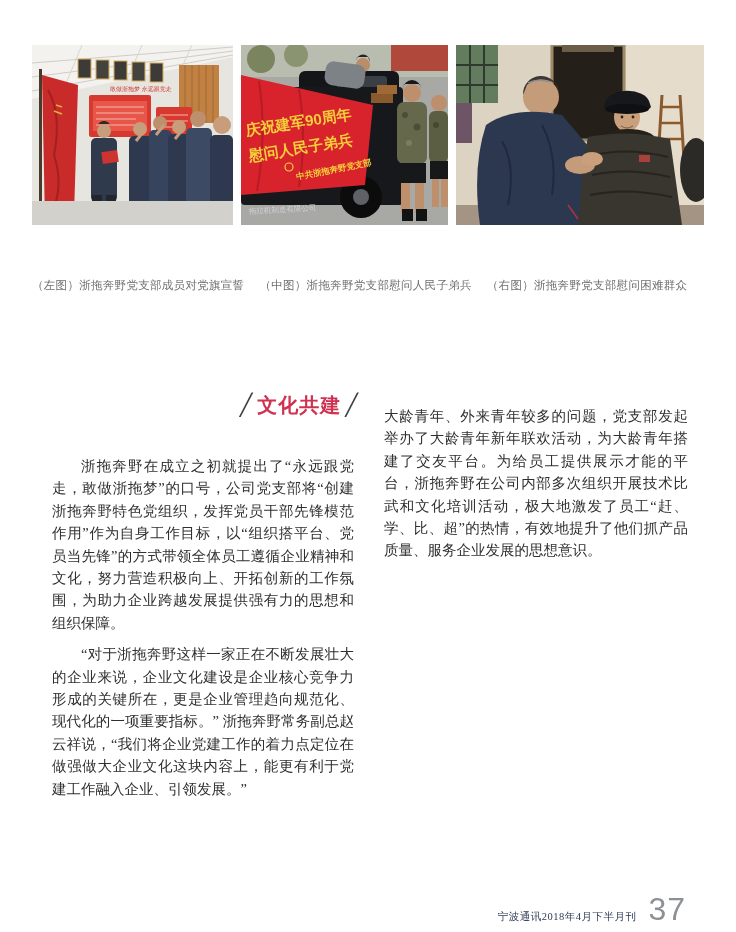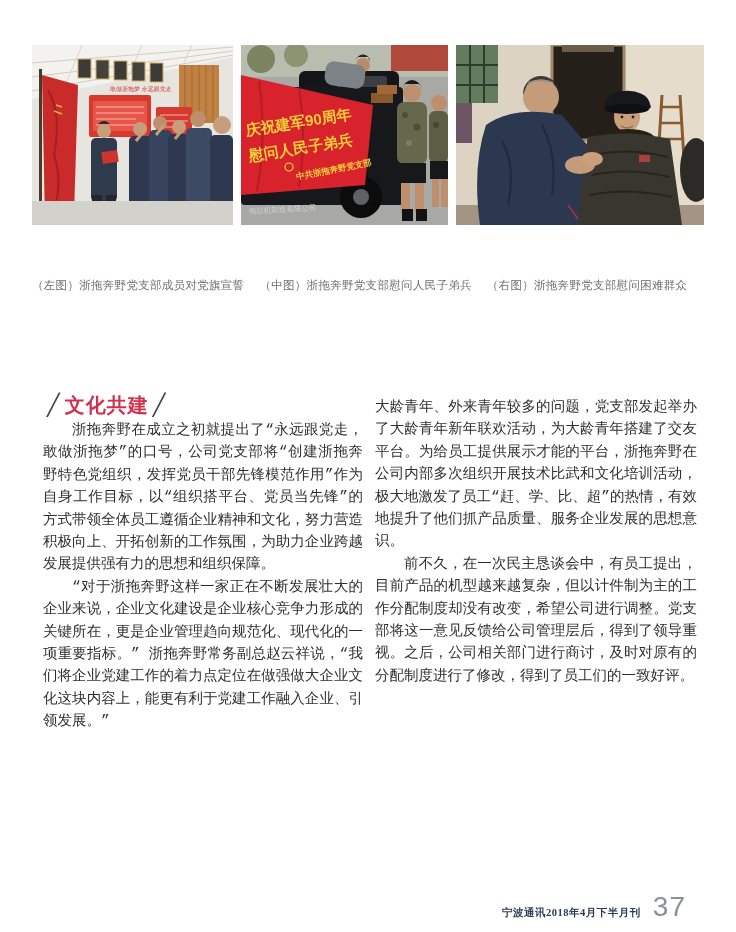--- a/index.html
+++ b/index.html
@@ -19,44 +19,44 @@
   
   .caption-row{
     position:absolute;left:32px;top:234px;width:680px;
     font-size:11.5px;color:#6e6e6e;letter-spacing:.3px;white-space:nowrap;margin-top:44px;
   }
   .caption-row span{margin-right:15px;}
   
   .col{position:absolute;top:392px;}
   .col-left{left:43px;width:320px;}
   .col-right{left:375px;width:322px;padding-top:4px;}
-  .section-head{text-align:left;font-family:Liberation Mono, monospace;}
+  .section-head{text-align:right;margin-bottom:36px;font-family:Liberation Mono, monospace;}
   .tag-line{font-size:20px;font-weight:bold;letter-spacing:1px;}
   .tag-line .slash{color:#3f3f44;font-weight:normal;padding:0 4px;font-size:21px;}
   .tag-line .tag{color:#cf3150;}
   .subtitle{margin-top:9px;font-size:15px;font-weight:bold;color:#4c4c4e;letter-spacing:1px;}
   .para{
-    margin:0;text-align:justify;
-    font-family:Liberation Mono, monospace;
+    margin:9px;text-align:justify;
+    font-family:Liberation Serif, serif;
     font-size:14.5px;line-height:22.4px;color:#2f2f2f;
   }
   .indent{text-indent:2em;}
   
   .footer{
     position:absolute;top:891px;right:50px;
     display:flex;align-items:baseline;
   }
   .journal{
     font-family:"Liberation Serif","DejaVu Serif",serif;
-    font-size:10.5px;font-weight:bold;color:#2c3a55;letter-spacing:.5px;
+    font-size:10.5px;font-weight:normal;color:#2c3a55;letter-spacing:.5px;
   }
   .pagenum{
     margin-left:12px;
     font-family:"Liberation Sans","DejaVu Sans",sans-serif;
-    font-size:28px;color:#8d9095;font-weight:400;letter-spacing:1px;
+    font-size:32px;color:#8d9095;font-weight:400;letter-spacing:1px;
   }
 </style>
 </head>
 <body>
 
 <div class="page">
 
   <div class="photo-row">
 
     <svg class="photo photo1" viewBox="0 0 201 180">
@@ -222,21 +222,20 @@
       <div class="tag-line">
         <span class="slash">╱</span><span class="tag">文化共建</span><span class="slash">╱</span>
       </div>
     </div>
     <p class="para indent">浙拖奔野在成立之初就提出了“永远跟党走，敢做浙拖梦”的口号，公司党支部将“创建浙拖奔野特色党组织，发挥党员干部先锋模范作用”作为自身工作目标，以“组织搭平台、党员当先锋”的方式带领全体员工遵循企业精神和文化，努力营造积极向上、开拓创新的工作氛围，为助力企业跨越发展提供强有力的思想和组织保障。</p>
     <p class="para indent">“对于浙拖奔野这样一家正在不断发展壮大的企业来说，企业文化建设是企业核心竞争力形成的关键所在，更是企业管理趋向规范化、现代化的一项重要指标。” 浙拖奔野常务副总赵云祥说，“我们将企业党建工作的着力点定位在做强做大企业文化这块内容上，能更有利于党建工作融入企业、引领发展。”</p>
   </div>
 
   <div class="col col-right">
     <p class="para">大龄青年、外来青年较多的问题，党支部发起举办了大龄青年新年联欢活动，为大龄青年搭建了交友平台。为给员工提供展示才能的平台，浙拖奔野在公司内部多次组织开展技术比武和文化培训活动，极大地激发了员工“赶、学、比、超”的热情，有效地提升了他们抓产品质量、服务企业发展的思想意识。</p>
-    <p class="para indent">前不久，在一次民主恳谈会中，有员工提出，目前产品的机型越来越复杂，但以计件制为主的工作分配制度却没有改变，希望公司进行调整。党支部将这一意见反馈给公司管理层后，得到了领导重视。之后，公司相关部门进行商讨，及时对原有的分配制度进行了修改，得到了员工们的一致好评。</p>
   </div>
 
   <div class="footer">
     <span class="journal">宁波通讯2018年4月下半月刊</span>
     <span class="pagenum">37</span>
   </div>
 
 </div>
 
 </body></html>

